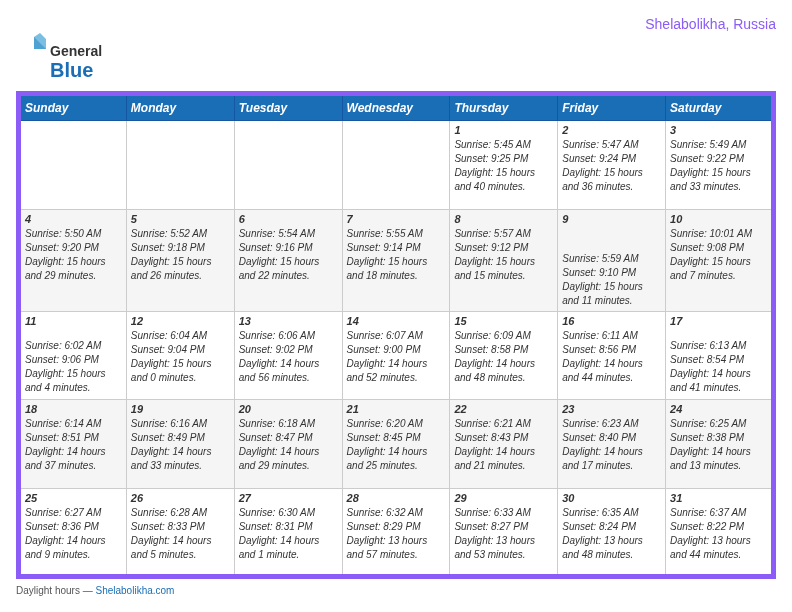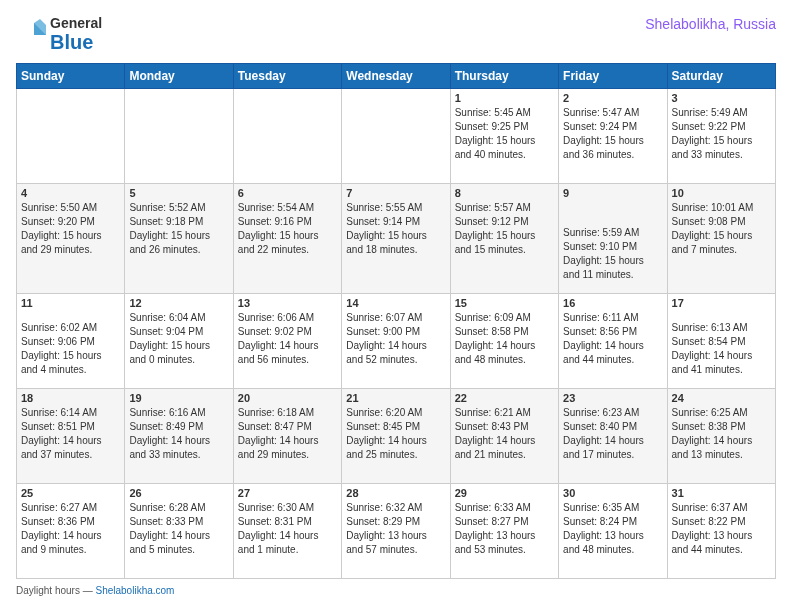--- a/index.html
+++ b/index.html
@@ -35,24 +35,25 @@
       font-size: 32px;
       font-weight: bold;
       color: #333;
     }
     .location {
       font-size: 14px;
       color: #8b5cf6;
     }
     .calendar {
       flex: 1;
-      border: 1px solid #8b5cf6;
+      border: 5px solid #8b5cf6;
       border-collapse: collapse;
       width: 100%;
       table-layout: fixed;
+      font-style: italic;
     }
     .calendar th {
       background: #1a6eb5;
       color: #fff;
       font-size: 12px;
       font-weight: bold;
       padding: 5px 4px;
       text-align: left;
       border: 1px solid #1557a0;
     }
@@ -97,21 +98,21 @@
 
 <div class="page">
   <div class="header">
     <div class="logo">
   <div style="display:flex;align-items:center;gap:2px;">
     <svg width="32" height="32" viewBox="0 0 32 32">
       <rect x="0" y="0" width="32" height="32" fill="white"></rect>
       <polygon points="18,4 30,16 18,16" fill="#1a6eb5"></polygon>
       <polygon points="18,4 24,0 30,6 30,16 18,16" fill="#5aaedb" opacity="0.8"></polygon>
     </svg>
-    <div style="line-height:1.1;">
+    <div style="line-height:1.1;margin-top:28px;">
       <div style="font-size:14px;font-weight:bold;color:#333;">General</div>
       <div style="font-size:20px;font-weight:bold;color:#1a6eb5;">Blue</div>
     </div>
   </div>
 </div>
     <div class="title-block">
       <div class="location">Shelabolikha, Russia</div>
     </div>
   </div>
 

